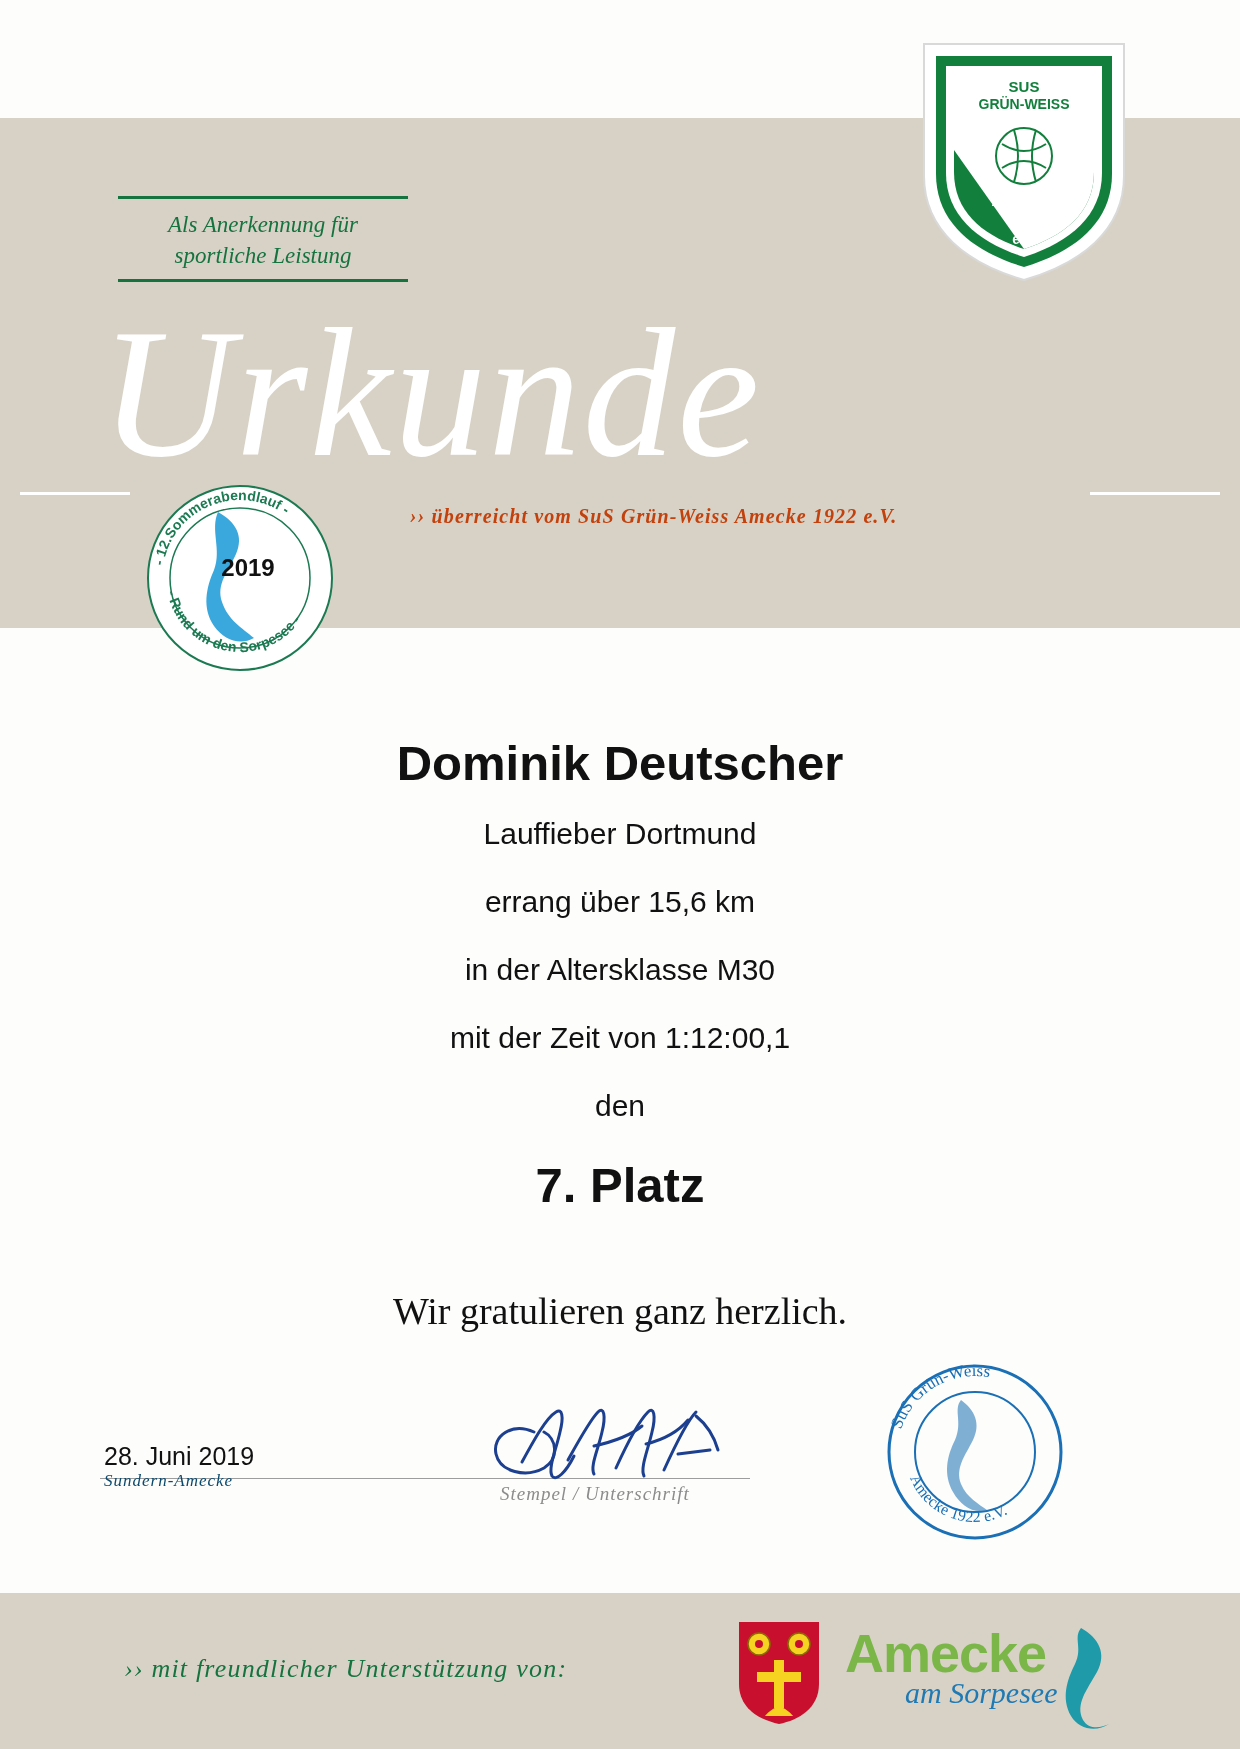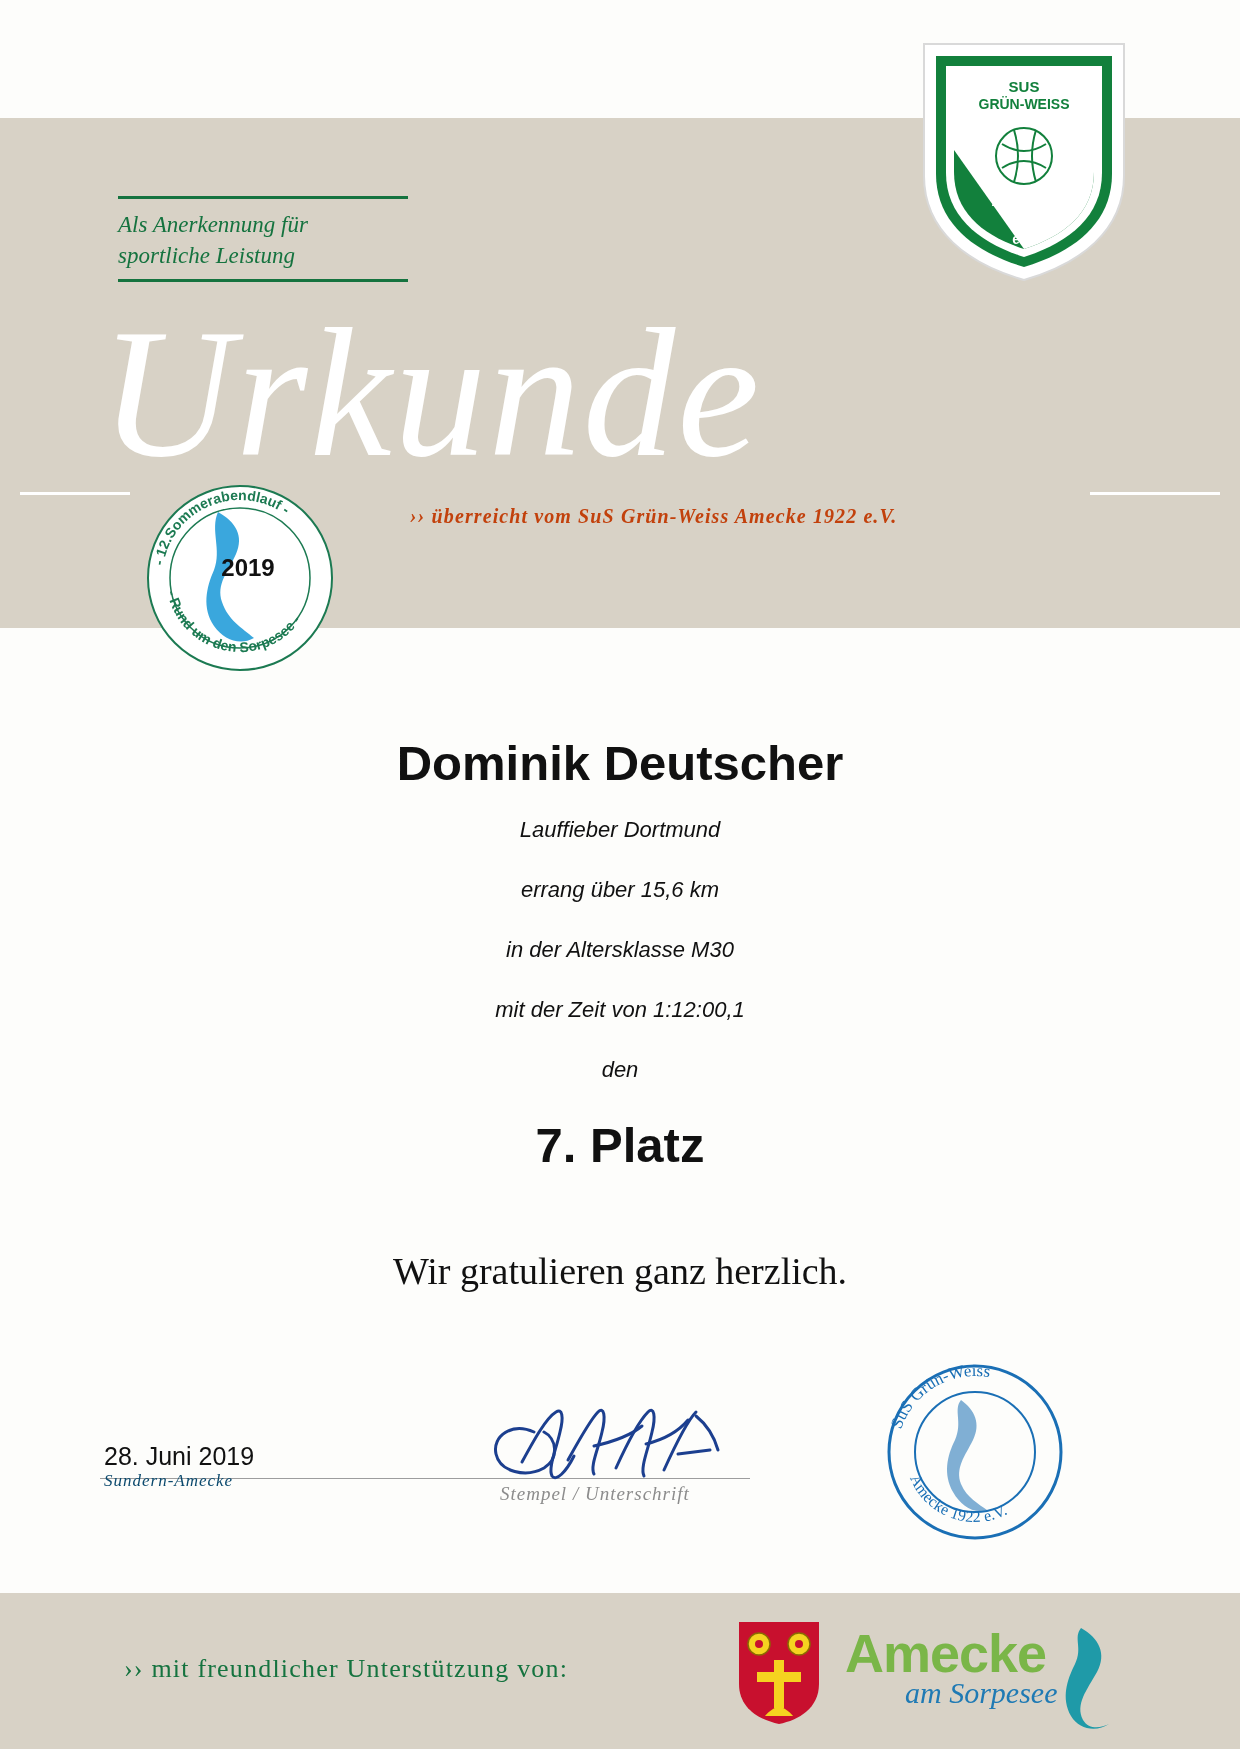--- a/index.html
+++ b/index.html
@@ -50,20 +50,21 @@
   }
   .anerkennung .rule.bottom {
     margin: 8px 0 0 0;
   }
   .anerkennung .txt {
     font-family: "Liberation Serif", serif;
     font-style: italic;
     font-size: 23px;
     line-height: 31px;
     color: #15733f;
+    text-align: center;
   }
 
   
   .urkunde {
     position: absolute;
     left: 100px;
     top: 300px;
     width: 900px;
     font-family: "Liberation Serif", serif;
     font-style: italic;
@@ -122,23 +123,22 @@
     text-align: center;
     color: #111111;
   }
   .winner-name {
     font-size: 49px;
     font-weight: bold;
     letter-spacing: 0px;
     margin-bottom: 26px;
   }
   .line {
-    font-size: 22px;
+    font-size: 30px;
     margin: 0 0 34px 0;
-    font-style: italic;
   }
   .place {
     font-size: 49px;
     font-weight: bold;
     margin: 16px 0 0 0;
   }
   .congrats {
     margin-top: 76px;
     font-family: "Liberation Serif", serif;
     font-size: 38px;
@@ -186,20 +186,21 @@
     position: absolute;
     left: 875px; top: 1352px;
     width: 200px; height: 200px;
   }
 
   
   .footer-text {
     position: absolute;
     left: 124px; top: 1654px;
     font-family: "Liberation Serif", serif;
+    font-style: italic;
     font-size: 26px;
     letter-spacing: 1.2px;
     color: #15733f;
     white-space: nowrap;
   }
   .coat {
     position: absolute;
     left: 735px; top: 1618px;
     width: 88px; height: 110px;
   }

